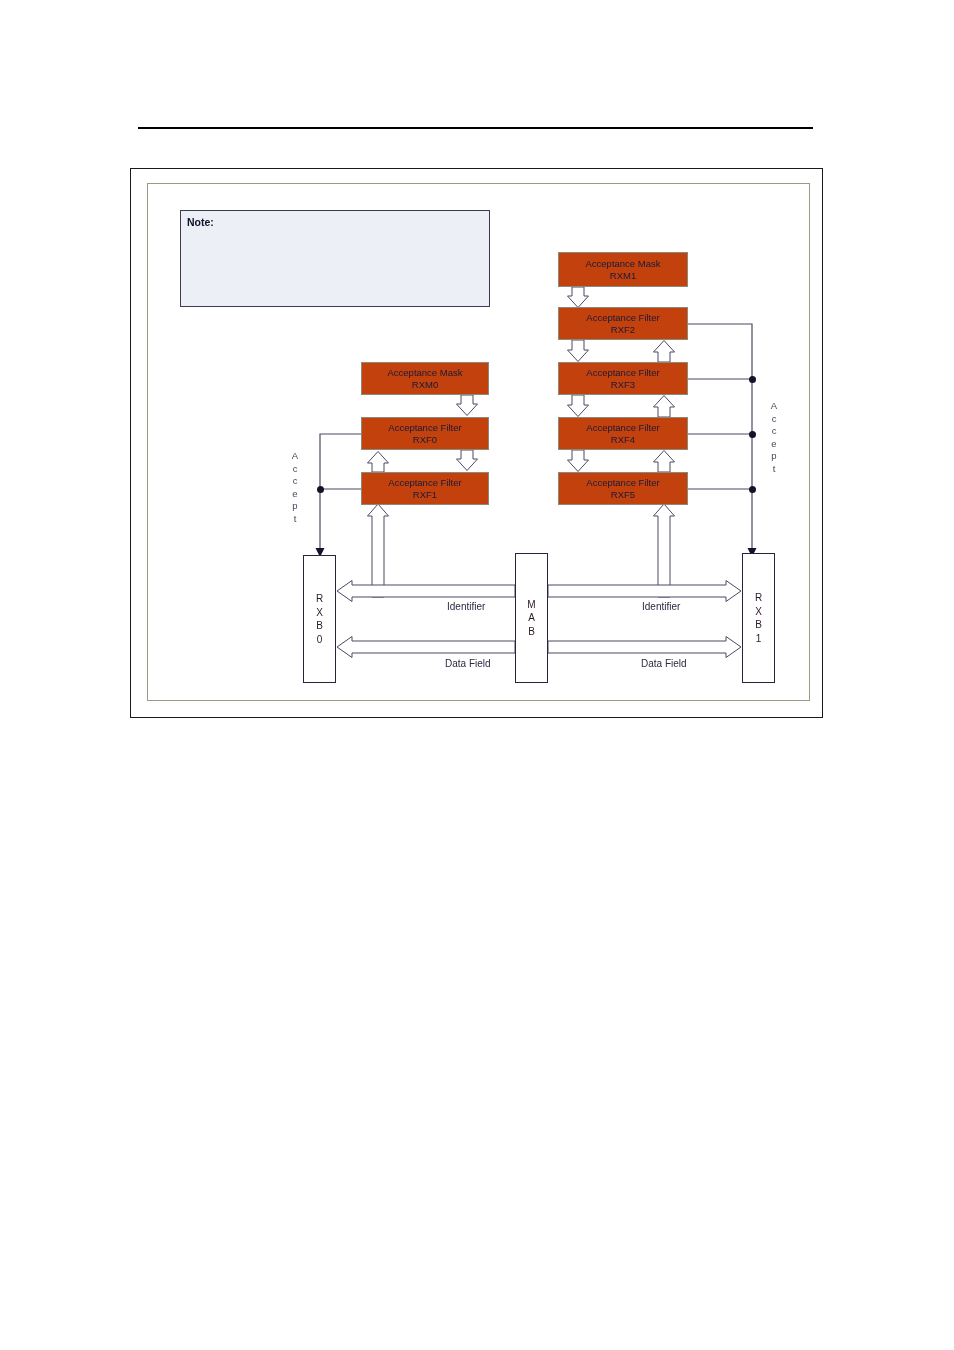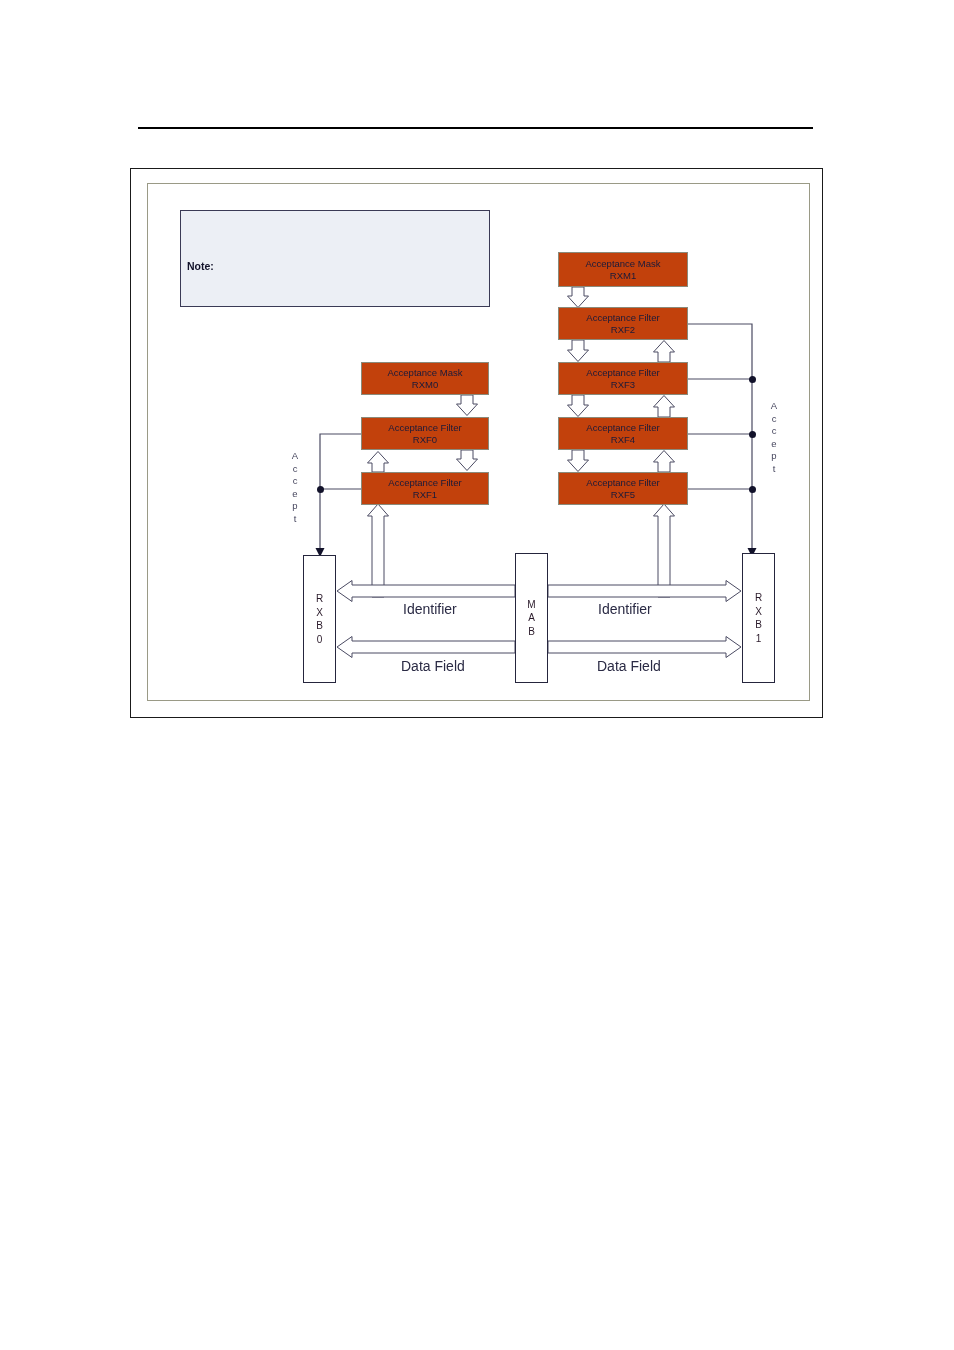--- a/index.html
+++ b/index.html
@@ -17,21 +17,21 @@
   
   .outer-frame{position:absolute;left:130px;top:168px;width:693px;height:550px;border:1.5px solid #1a1a1a;box-sizing:border-box;background:#fff;}
   .inner-frame{position:absolute;left:147px;top:183px;width:663px;height:518px;border:1px solid #9a9a86;box-sizing:border-box;background:#fff;}
 
   
   .note-box{
     position:absolute;left:180px;top:210px;width:310px;height:97px;
     border:1px solid #3a3a55;box-sizing:border-box;background:#eceff5;
     padding:4px 6px 4px 6px;
   }
-  .note-inner{display:flex;margin-top:44px;}
+  .note-inner{display:flex;}
   .note-label{font-size:10.5px;font-weight:bold;color:#12122a;width:52px;flex:0 0 52px;line-height:14.2px;}
   .note-text{font-size:10.5px;color:#1a1a3a;line-height:14.2px;text-align:justify;}
 
   
   .blk{
     position:absolute;border:1px solid #8a8a7a;box-sizing:border-box;background:#c2410c;
     display:flex;flex-direction:column;align-items:center;justify-content:center;
     font-size:9.5px;color:#1a1a3a;line-height:12px;
   }
   .blk span{display:block;}
@@ -44,21 +44,21 @@
   }
   .vblk span{display:block;text-align:center;}
 
   
   .vlabel{position:absolute;font-size:9.5px;color:#46465e;line-height:12.6px;text-align:center;}
   .vlabel span{display:block;}
   .dot{position:absolute;width:7px;height:7px;border-radius:50%;background:#12122a;}
 
   
   svg.ov{position:absolute;left:0;top:0;width:954px;height:1350px;pointer-events:none;}
-  .lbl{position:absolute;font-size:14px;color:#2a2a44;}
+  .lbl{position:absolute;font-size:10px;color:#2a2a44;margin-left:44px;}
 </style>
 </head>
 <body>
 
 <div id="page">
 
   <div class="top-rule"></div>
 
   <div class="outer-frame"></div>
   <div class="inner-frame"></div>

